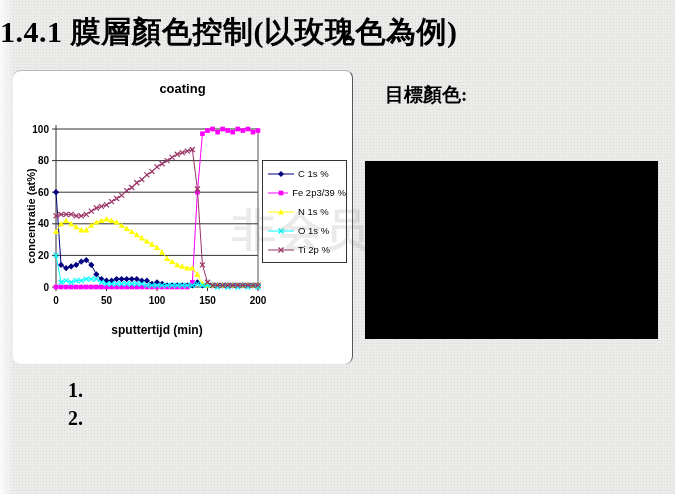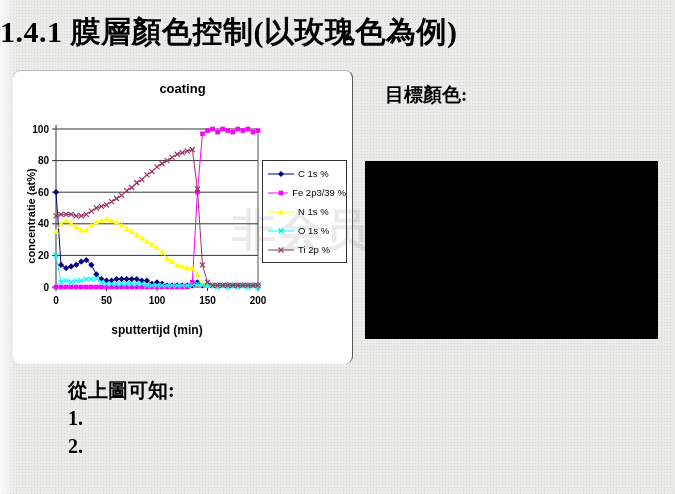--- a/index.html
+++ b/index.html
@@ -869,21 +869,20 @@
         </div>
       </div>
   </div>
 
   <div id="target-color-heading">目標顏色:</div>
 
   <div id="watermark">非会员</div>
   <div id="color-sample-box"></div>
 
   <div id="notes">
-    <div>從上圖可知:</div>
     <div class="note-row">
       <span class="note-number">1.</span>
     </div>
     <div class="note-row">
       <span class="note-number">2.</span>
     </div>
   </div>
 </div>
 
 </body></html>

